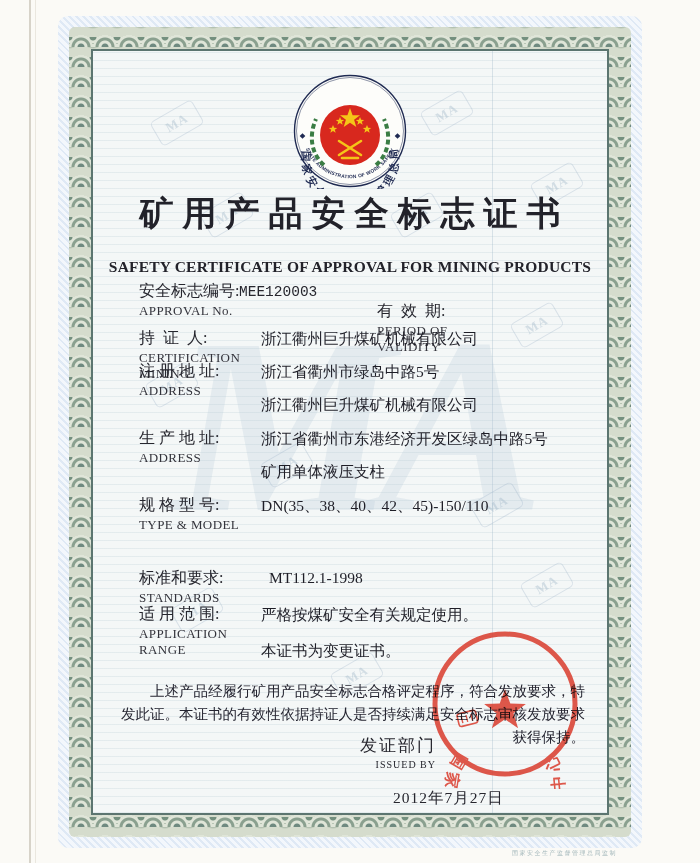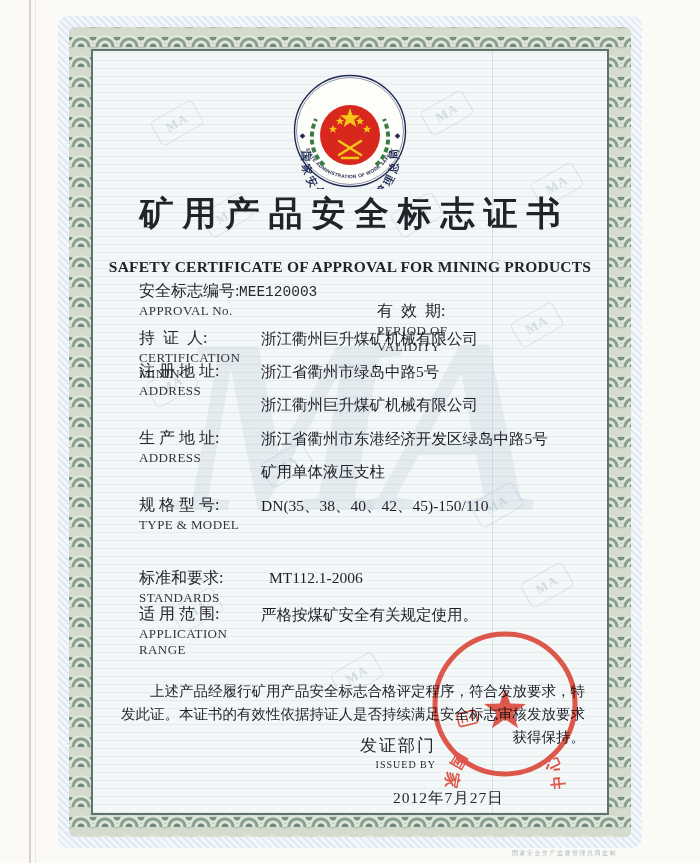--- a/index.html
+++ b/index.html
@@ -192,27 +192,28 @@
       <div class="row" style="top:410px">
         <span class="val">矿用单体液压支柱</span>
       </div>
       <div class="row" style="top:444px">
         <div class="lab"><span class="lab-zh">规 格 型 号:</span><span class="lab-en">TYPE &amp; MODEL</span></div>
         <span class="val">DN(35、38、40、42、45)-150/110</span>
       </div>
 
       <div class="row" style="top:517px">
         <div class="lab"><span class="lab-zh">标准和要求:</span><span class="lab-en">STANDARDS</span></div>
-        <span class="val" style="left:130px">MT112.1-2006</span>
+        <span class="val" style="left:130px">MT112.1-1998</span>
       </div>
       <div class="row" style="top:553px">
         <div class="lab"><span class="lab-zh">适 用 范 围:</span><span class="lab-en">APPLICATION RANGE</span></div>
         <span class="val">严格按煤矿安全有关规定使用。</span>
       </div>
       <div class="row" style="top:589px">
+        <span class="val">本证书为变更证书。</span>
       </div>
 
       <div class="statement">上述产品经履行矿用产品安全标志合格评定程序，符合发放要求，特发此证。本证书的有效性依据持证人是否持续满足安全标志审核发放要求获得保持。</div>
 
       <div class="issued">
         <span class="zh">发证部门</span>
         <span class="en">ISSUED BY</span>
       </div>
       <div class="issue-date">2012年7月27日</div>
 

